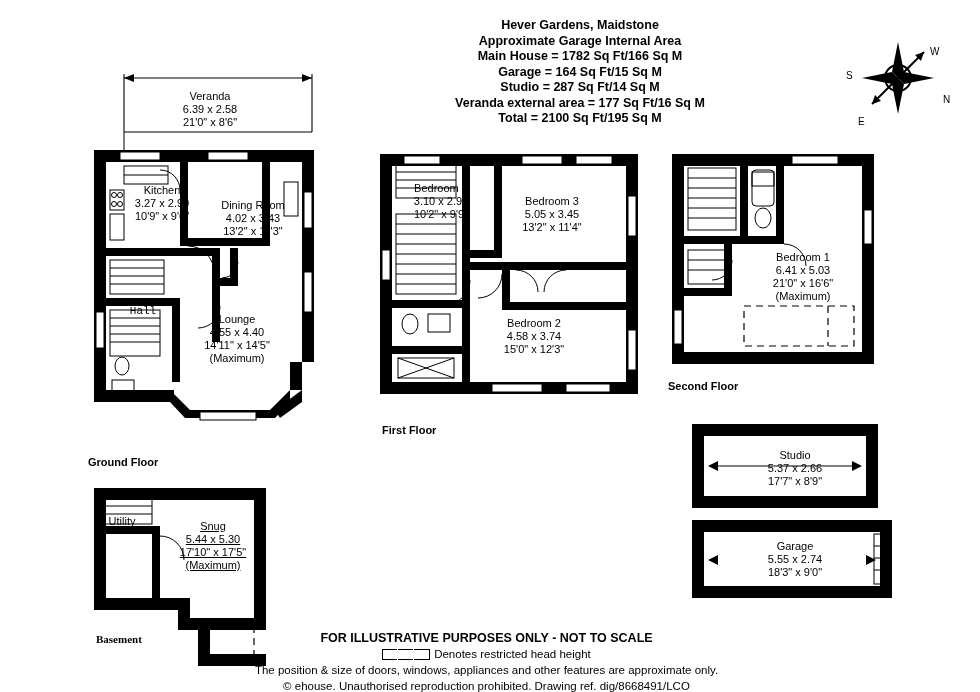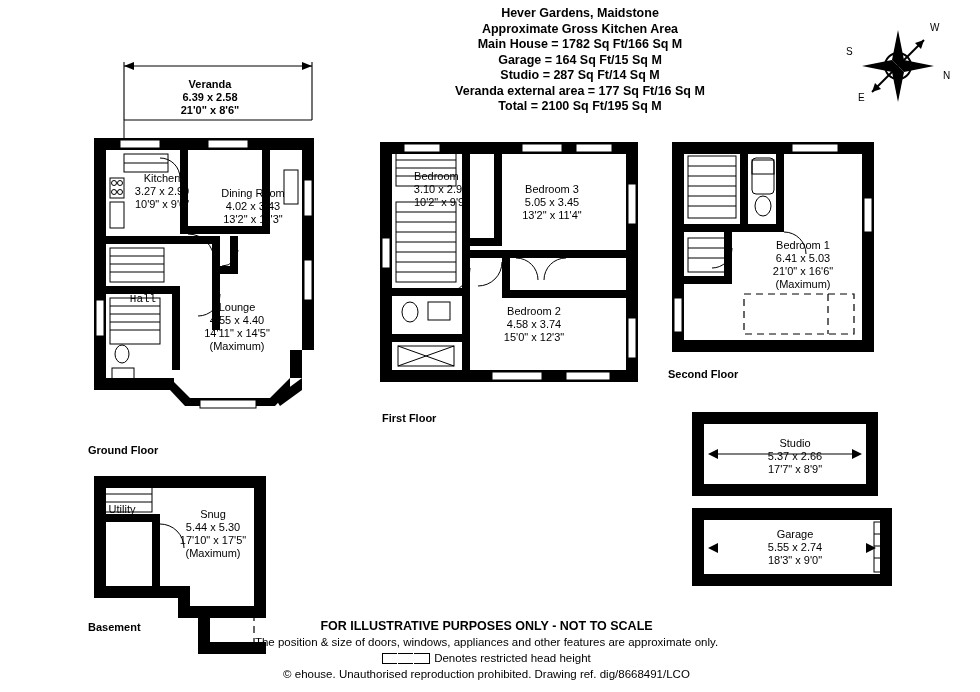--- a/index.html
+++ b/index.html
@@ -11,21 +11,21 @@
     font-family: "Liberation Sans", sans-serif;
     color: #000000;
   }
   #page {
     position: relative;
     width: 980px;
     height: 692px;
     overflow: hidden;
     background: #ffffff;
   }
-  .abs { position: absolute; }
+  .abs { position: absolute; margin-top: 12px; }
   .title-block {
     left: 390px;
     top: 6px;
     width: 380px;
     text-align: center;
     font-weight: bold;
     font-size: 12.5px;
     line-height: 15.5px;
   }
   .floor-label {
@@ -76,21 +76,21 @@
   .restricted-box:before { left: 14px; }
   .restricted-box:after { left: 30px; }
 </style>
 </head>
 <body>
 
 <div id="page">
 
   <div class="abs title-block">
     <div>Hever Gardens, Maidstone</div>
-    <div>Approximate Gross Kitchen Area</div>
+    <div>Approximate Garage Internal Area</div>
     <div>Main House = 1782 Sq Ft/166 Sq M</div>
     <div>Garage = 164 Sq Ft/15 Sq M</div>
     <div>Studio = 287 Sq Ft/14 Sq M</div>
     <div>Veranda external area = 177 Sq Ft/16 Sq M</div>
     <div>Total = 2100 Sq Ft/195 Sq M</div>
   </div>
 
   <div class="abs" style="left:838px; top:20px; width:120px; height:90px;">
     <svg width="120" height="90" viewBox="0 0 120 90">
       <circle cx="60" cy="46" r="13" fill="#ffffff" stroke="#000" stroke-width="2"></circle>
@@ -177,21 +177,21 @@
       <rect x="128" y="90" width="40" height="8" fill="#ffffff" stroke="#000" stroke-width="1"></rect>
       <rect x="224" y="130" width="8" height="36" fill="#ffffff" stroke="#000" stroke-width="1"></rect>
       <rect x="224" y="210" width="8" height="40" fill="#ffffff" stroke="#000" stroke-width="1"></rect>
       <rect x="120" y="350" width="56" height="8" fill="#ffffff" stroke="#000" stroke-width="1"></rect>
       <rect x="16" y="250" width="8" height="36" fill="#ffffff" stroke="#000" stroke-width="1"></rect>
 
       <rect class="hatch" x="204" y="120" width="14" height="34"></rect>
     </svg>
   </div>
 
-  <div class="abs room" style="left:150px; top:78px; width:120px;font-weight:bold;">
+  <div class="abs room" style="left:150px; top:78px; width:120px;">
     <span class="nm">Veranda</span>
     <span class="nm">6.39 x 2.58</span>
     <span class="nm">21'0" x 8'6"</span>
   </div>
 
   <div class="abs room" style="left:110px; top:172px; width:104px;">
     <span class="nm">Kitchen</span>
     <span class="nm">3.27 x 2.90</span>
     <span class="nm">10'9" x 9'6"</span>
   </div>
@@ -394,35 +394,35 @@
 
       <path class="dash" d="M124 148 L174 148 L174 184 L124 184 Z"></path>
 
       <path class="wall" d="M118 148 L130 148 L130 186 L118 186 Z"></path>
       <path class="wall" d="M118 174 L186 174 L186 186 L118 186 Z"></path>
 
       <path class="thin" d="M80 56 a24 24 0 0 1 24 24"></path>
     </svg>
   </div>
 
-  <div class="abs room" style="left:158px; top:508px; width:110px;">
+  <div class="abs room" style="left:158px; top:508px; width:110px;text-decoration:underline;">
     <span class="nm">Snug</span>
     <span class="nm">5.44 x 5.30</span>
     <span class="nm">17'10" x 17'5"</span>
     <span class="nm">(Maximum)</span>
   </div>
 
   <div class="abs room" style="left:92px; top:503px; width:60px;text-decoration:underline;">
     <span class="nm">Utility</span>
   </div>
 
-  <div class="abs floor-label" style="left:88px; top:621px;">Basement</div>
+  <div class="abs floor-label" style="left:96px; top:621px;font-family:Liberation Serif, serif;">Basement</div>
 
   <div class="abs footer" style="left:0; top:618px;">
     <div class="big">FOR ILLUSTRATIVE PURPOSES ONLY - NOT TO SCALE</div>
-    <div>The position &amp; size of doors, windows, appliances and other features are approximate only.</div>
     <div>
       <span class="restricted-box"></span><span>Denotes restricted head height</span>
     </div>
+    <div>The position &amp; size of doors, windows, appliances and other features are approximate only.</div>
     <div>© ehouse. Unauthorised reproduction prohibited. Drawing ref. dig/8668491/LCO</div>
   </div>
 
 </div>
 
 </body></html>

